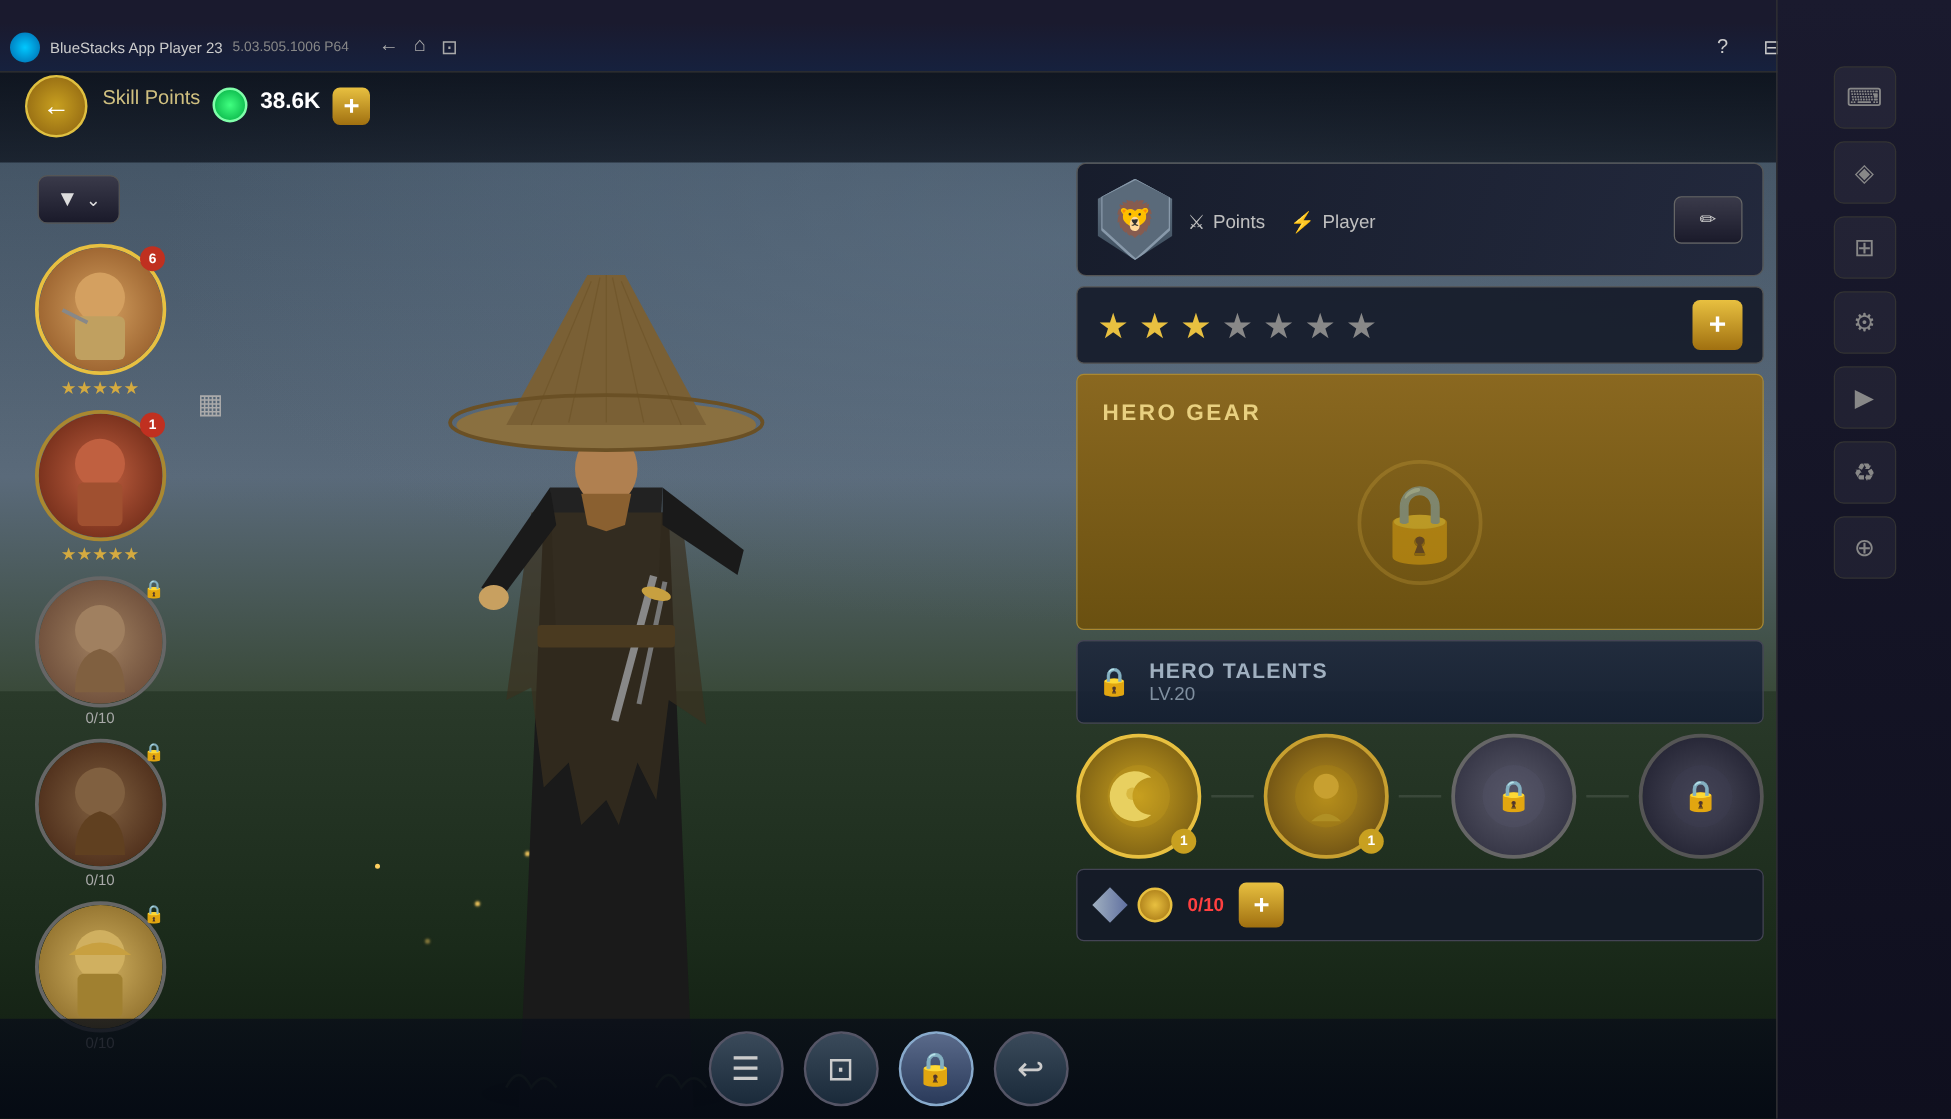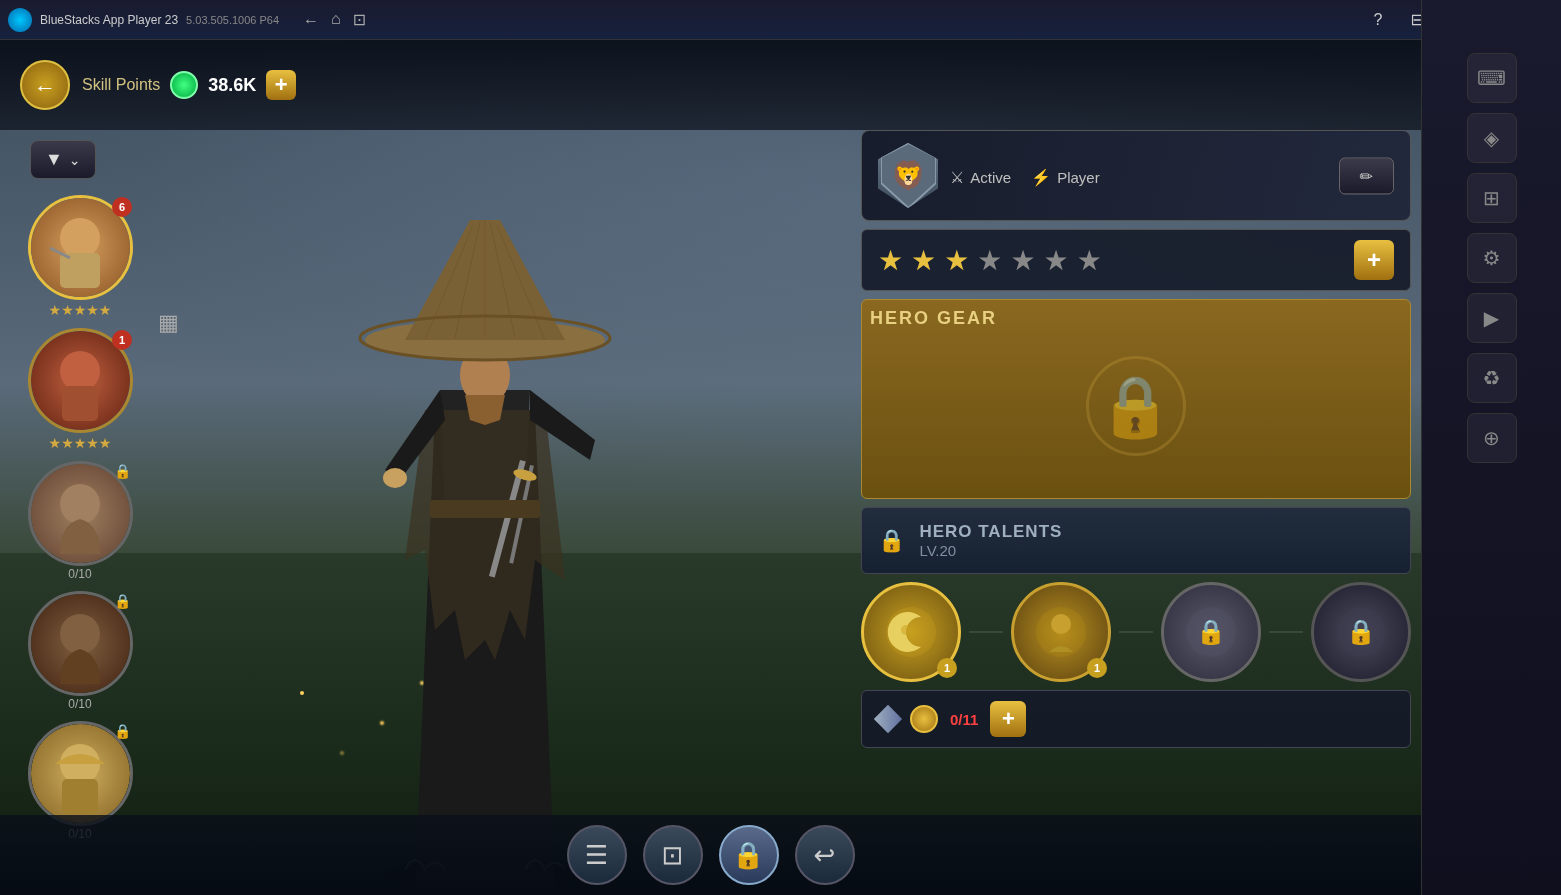--- a/index.html
+++ b/index.html
@@ -15,21 +15,21 @@
     
     .title-bar {
       width: 100%;
       height: 40px;
       background: linear-gradient(180deg, #1a1a2e 0%, #16213e 100%);
       display: flex;
       align-items: center;
       justify-content: space-between;
       padding: 0 8px;
       position: absolute;
-      top: 0;
+      top: 18px;
       left: 0;
       z-index: 100;
       border-bottom: 1px solid #333;
     }
     .title-bar-left {
       display: flex;
       align-items: center;
       gap: 8px;
     }
     .bluestacks-logo {
@@ -130,21 +130,21 @@
       font-size: 32px;
       font-weight: bold;
       color: #e8d080;
       letter-spacing: 3px;
       text-transform: uppercase;
       font-style: italic;
       margin-right: auto;
     }
     .skill-points-area {
       display: flex;
-      align-items: center;
+      align-items: flex-start;
       gap: 10px;
     }
     .skill-points-label {
       color: #d0c080;
       font-size: 16px;
     }
     .skill-points-gem {
       width: 28px;
       height: 28px;
       background: radial-gradient(circle, #40ff80, #00aa40);
@@ -400,21 +400,21 @@
       color: #fff;
       font-weight: bold;
       cursor: pointer;
     }
 
     
     .hero-gear-section {
       background: linear-gradient(180deg, #8a6820 0%, #6a5010 100%);
       border: 1px solid #aa8830;
       border-radius: 6px;
-      padding: 8px;
+      padding: 20px;
       margin-bottom: 8px;
       min-height: 200px;
     }
     .section-title {
       font-size: 18px;
       font-weight: bold;
       color: #e8d080;
       letter-spacing: 2px;
       text-transform: uppercase;
       margin-bottom: 12px;
@@ -820,21 +820,21 @@
       <div class="hero-shield">
         <svg width="55" height="65" viewBox="0 0 55 65">
           <polygon points="27.5,0 55,14 55,40 27.5,65 0,40 0,14" fill="#5a6a7a" stroke="#8899aa" stroke-width="2"></polygon>
           <text x="27.5" y="42" text-anchor="middle" font-size="28" fill="#ccddee">🦁</text>
         </svg>
       </div>
       <div>
         <div class="hero-type-bar">
           <div class="hero-type-item">
             <span class="hero-type-icon">⚔</span>
-            <span>Active</span>
+            <span>Points</span>
           </div>
           <div class="hero-type-item">
             <span class="hero-type-icon">⚡</span>
             <span>Player</span>
           </div>
         </div>
       </div>
       <div class="edit-btn">
         <span>✏</span>
       </div>
@@ -916,21 +916,21 @@
             <text x="30" y="38" text-anchor="middle" font-size="24" fill="#555">🔒</text>
           </svg>
         </div>
       </div>
     </div>
 
     <div class="progress-row">
       <div class="progress-diamond"></div>
       <div class="progress-coin"></div>
       <span class="progress-count">
-        <span>0</span>/<span>11</span>
+        <span>0</span>/<span>10</span>
       </span>
       <div class="progress-add-btn">+</div>
     </div>
   </div>
 
   <div class="bottom-bar">
     <div class="bottom-btn">
       <span>☰</span>
     </div>
     <div class="bottom-btn">

